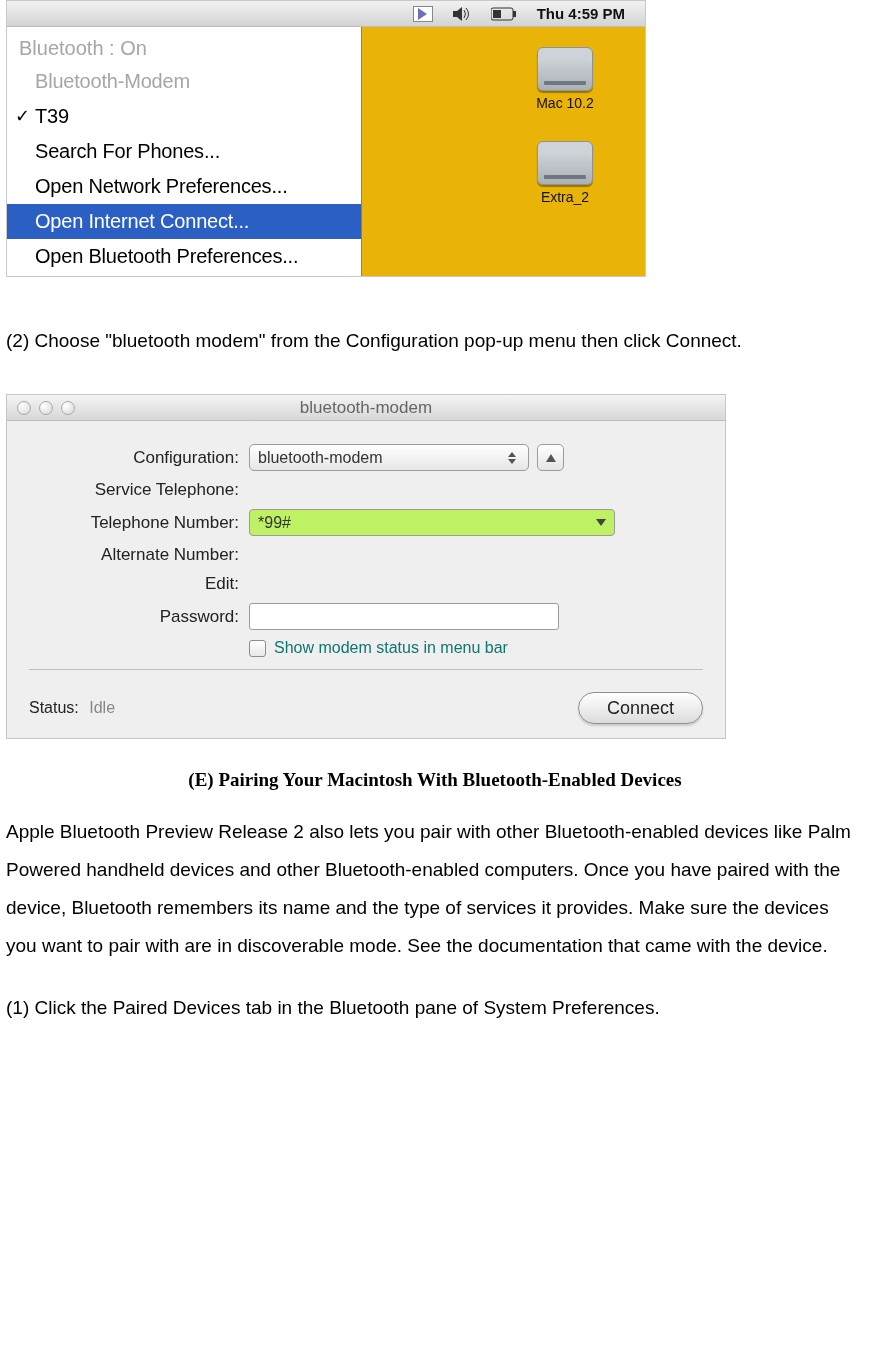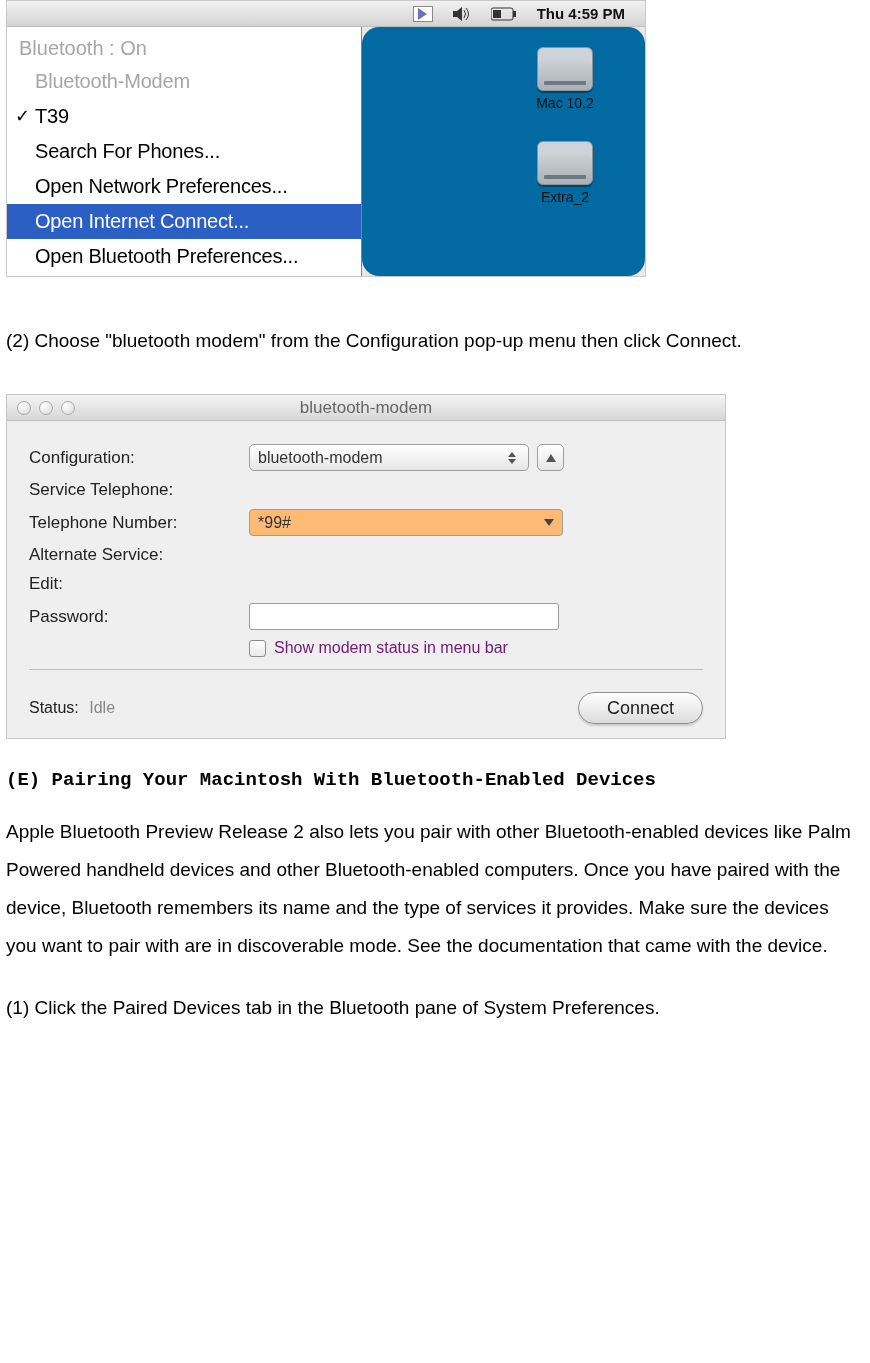--- a/index.html
+++ b/index.html
@@ -16,54 +16,54 @@
   .menubar-time { font-weight:600; }
 
   .desktop { display:flex; }
   .menu { width:355px; background:#fff; border-right:1px solid #ec4899; padding:4px 0 2px 0; font-family:"Lucida Grande","Helvetica Neue",Arial,sans-serif; }
   .menu .mi { font-size:20px; padding:6px 12px 6px 28px; position:relative; color:#000; letter-spacing:-.2px; }
   .menu .mi.section { color:#a6a6a6; }
   .menu .mi.checked::before { content:"✓"; position:absolute; left:8px; top:6px; font-size:18px; }
   .menu .mi.sel { background:#2b5fc3; color:#fff; }
   .menu .bt-header { color:#a6a6a6; font-size:20px; padding:6px 12px 4px 12px; }
 
-  .desk-right { flex:1; position:relative; background:#0369a1; min-height:232px;border-radius:17px; }
+  .desk-right { flex:1; position:relative; background:#eab308; min-height:232px; }
   .drive { position:absolute; width:80px; text-align:center; font-size:14px; color:#111; }
   .drive .hd { width:56px; height:44px; margin:0 auto 4px; border-radius:6px; background:linear-gradient(#d9dde0,#aab1b7); border:1px solid #8c939a; box-shadow:inset 0 12px 0 0 #cdd3d8, 0 2px 1px rgba(0,0,0,.35); position:relative; }
   .drive .hd::after { content:""; position:absolute; left:6px; right:6px; bottom:5px; height:4px; background:#6d7880; border-radius:1px; }
   .drive.d1 { right:40px; top:20px; }
   .drive.d2 { right:40px; top:114px; }
 
   
   .step { font-size:19px; line-height:2.0; margin: 8px 0 34px 0; }
   .stepnum { font-family:Arial, sans-serif; font-size:19px; }
-  .heading { font-family:Liberation Mono, monospace; font-weight:700; font-size:19px; margin: 30px 0 22px 0; }
+  .heading { font-family:Liberation Serif, serif; font-weight:700; font-size:19px; margin: 30px 0 22px 0; text-align: center; }
   .para { font-size:19px; line-height:2.0; margin-bottom:24px; }
 
   
   .shot2 { width:720px; border:1px solid #c6c6c6; background:#efefef; margin-bottom:10px; font-family:"Lucida Grande","Helvetica Neue",Arial,sans-serif; color:#222; }
   .titlebar { height:26px; background:linear-gradient(#f4f4f4,#d7d7d7); border-bottom:1px solid #bdbdbd; display:flex; align-items:center; position:relative; }
   .traffic { display:flex; gap:8px; margin-left:10px; }
   .dot { width:14px; height:14px; border-radius:50%; border:1px solid #aaa; background:radial-gradient(circle at 30% 30%, #fff, #d7d7d7); }
   .titlebar .title { position:absolute; left:0; right:0; text-align:center; font-size:17px; color:#666; }
   .form { padding:14px 22px 8px 22px; }
   .row { display:flex; align-items:center; margin:9px 0; }
-  .row .lab { width:210px; text-align:left; margin-right:10px; font-size:17px; color:#222; }
+  .row .lab { width:210px; text-align:right; margin-right:10px; font-size:17px; color:#222; }
   .row .val { font-size:17px; }
   .select { width:280px; height:27px; border:1px solid #9c9c9c; border-radius:5px; background:linear-gradient(#fff,#e6e6e6); display:flex; align-items:center; justify-content:space-between; padding:0 8px; font-size:16px; color:#333; }
   .select .arrows { width:16px; height:18px; display:flex; flex-direction:column; align-items:center; justify-content:center; }
   .select .arrows .up, .select .arrows .down { width:0; height:0; border-left:4px solid transparent; border-right:4px solid transparent; }
   .select .arrows .up { border-bottom:5px solid #555; margin-bottom:2px; }
   .select .arrows .down { border-top:5px solid #555; }
   .sqbtn { width:27px; height:27px; margin-left:8px; border:1px solid #9c9c9c; border-radius:5px; background:linear-gradient(#fff,#e5e5e5); display:flex; align-items:center; justify-content:center; }
   .sqbtn .tri { width:0; height:0; border-left:5px solid transparent; border-right:5px solid transparent; border-bottom:8px solid #555; }
-  .combo { width:314px; height:27px; border:1px solid #9c9c9c; border-radius:4px; background:#fdba74; display:flex; align-items:center; justify-content:space-between; padding:0 8px; font-size:16px; color:#333; }
+  .combo { width:366px; height:27px; border:1px solid #9c9c9c; border-radius:4px; background:#bef264; display:flex; align-items:center; justify-content:space-between; padding:0 8px; font-size:16px; color:#333; }
   .combo .dn { width:0; height:0; border-left:5px solid transparent; border-right:5px solid transparent; border-top:7px solid #444; }
   .textfield { width:310px; height:27px; border:1px solid #9c9c9c; border-radius:3px; background:#fff; }
-  .chkrow { margin-left:220px; display:flex; align-items:center; font-size:16px; color:#701a75; }
+  .chkrow { margin-left:220px; display:flex; align-items:center; font-size:16px; color:#0f766e; }
   .chk { width:17px; height:17px; border:1px solid #8c8c8c; border-radius:3px; background:linear-gradient(#fff,#e9e9e9); margin-right:8px; }
   .noterow { display:flex; align-items:center; justify-content:flex-start; margin:20px 0 0 60px; font-size:15px; color:#222; }
   .pillbtn { margin-left:10px; height:24px; padding:0 14px; border:1px solid #999; border-radius:12px; background:linear-gradient(#fff,#e2e2e2); font-size:14px; display:flex; align-items:center; justify-content:center; }
   .hr { height:1px; background:#bfbfbf; margin:12px 0 8px 0; }
   .statusrow { display:flex; align-items:center; justify-content:space-between; padding:6px 22px 14px 22px; }
   .statusrow .sl { font-size:16px; }
   .statusrow .sv { color:#888; margin-left:6px; }
   .bigbtn { height:32px; padding:0 28px; border:1px solid #8f8f8f; border-radius:16px; background:linear-gradient(#ffffff,#dcdcdc); font-size:18px; display:flex; align-items:center; justify-content:center; box-shadow:0 1px 0 #fff inset, 0 2px 2px rgba(0,0,0,.15); }
 </style>
 </head>
@@ -147,21 +147,21 @@
       <div class="val"></div>
     </div>
     <div class="row">
       <div class="lab">Telephone Number:</div>
       <div class="combo">
         <span>*99#</span>
         <span class="dn"></span>
       </div>
     </div>
     <div class="row">
-      <div class="lab">Alternate Service:</div>
+      <div class="lab">Alternate Number:</div>
       <div class="val"></div>
     </div>
     <div class="row">
       <div class="lab">Edit:</div>
       <div class="val"></div>
     </div>
     <div class="row">
       <div class="lab">Password:</div>
       <div class="textfield"></div>
     </div>

